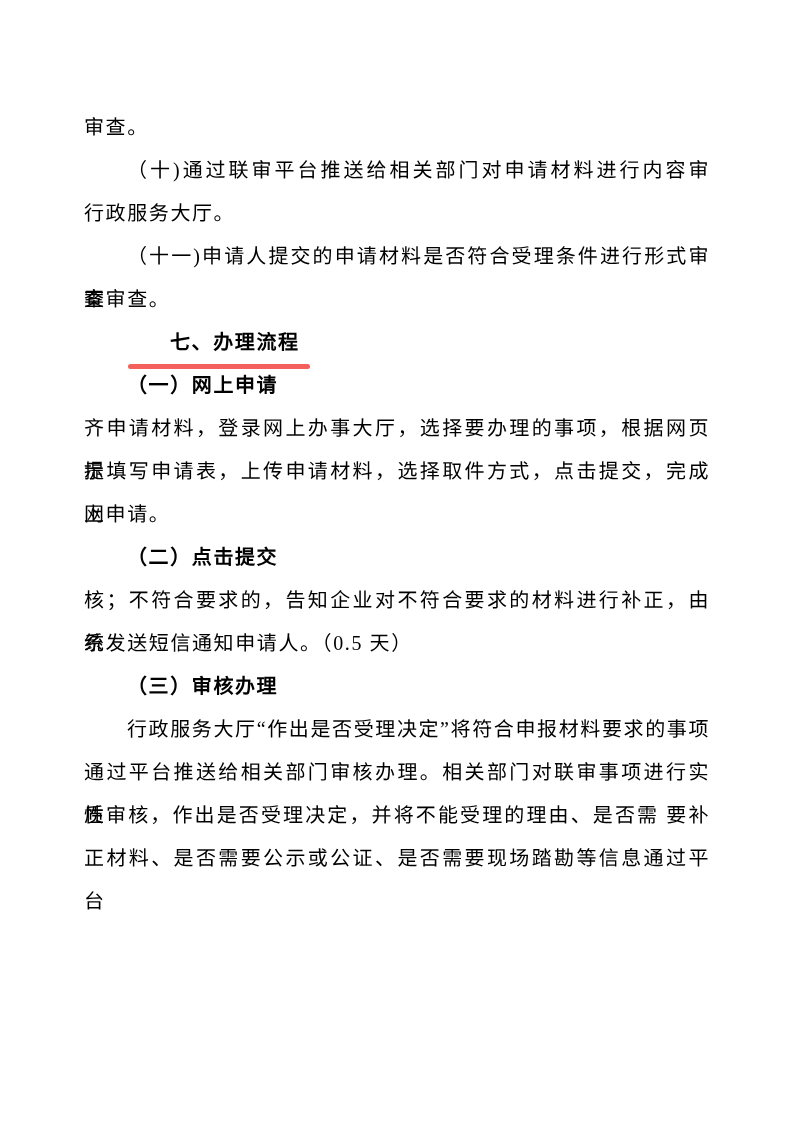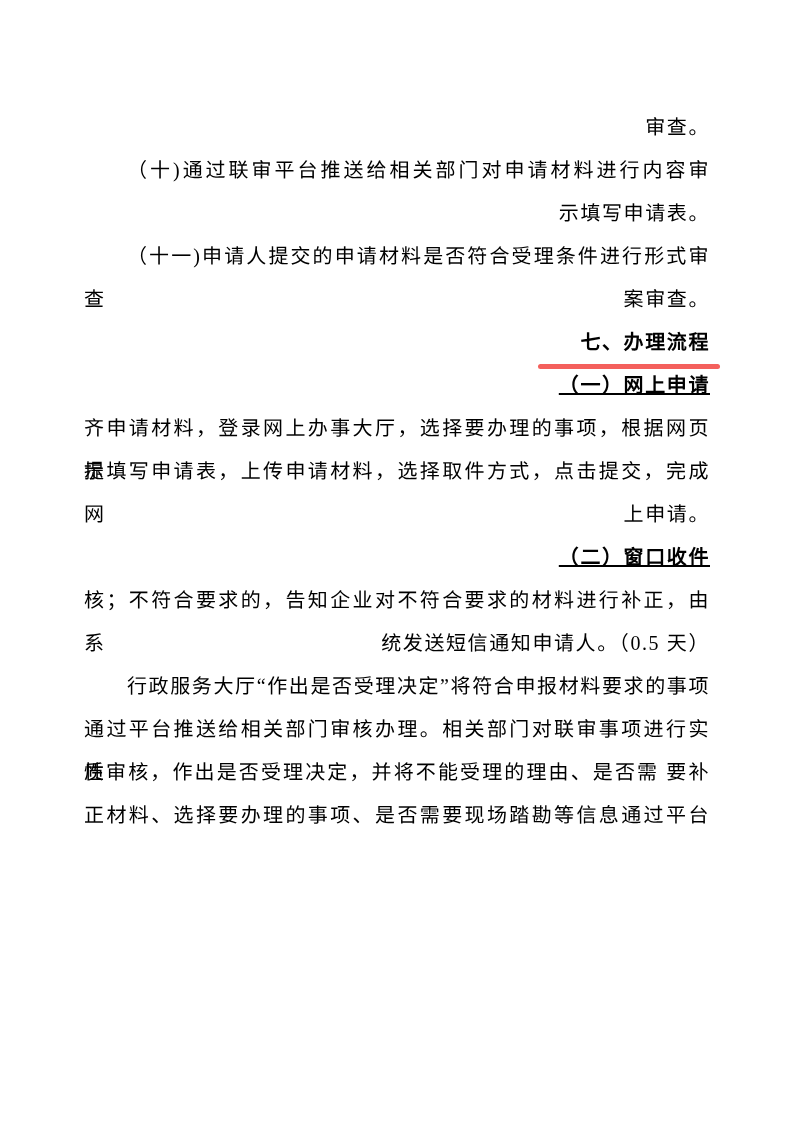--- a/index.html
+++ b/index.html
@@ -19,31 +19,30 @@
   .text-block {
     position: absolute;
     left: 84px; top: 106px; width: 626px;
   }
   .line {
     font-size: 20px;
     line-height: 43px;
     height: 43px;
     letter-spacing: 1.6px;
     white-space: normal;
-    text-align: right;
+    text-align: left;
   }
   .fill {
     text-align: justify;
     text-align-last: justify;
   }
   .indent { text-indent: 2.15em; }
   .heading {
     font-weight: 700;
     font-family: "Liberation Sans", "DejaVu Sans", sans-serif;
-    text-decoration: underline;
   }
   .h-wrap {
     position: relative;
     display: inline-block;
   }
   .red-bar {
     position: absolute;
     left: 1px; right: -10px;
     bottom: -5px; height: 5px;
     border-radius: 3px;
@@ -52,40 +51,41 @@
 </style>
 </head>
 <body>
 
 <div class="page">
   <div class="text-block">
 
     <div class="line">审查。</div>
 
     <div class="line fill indent">（十)通过联审平台推送给相关部门对申请材料进行内容审</div>
-    <div class="line">示填写申请表。</div>
+    <div class="line">行政服务大厅。</div>
 
     <div class="line fill indent">（十一)申请人提交的申请材料是否符合受理条件进行形式审查</div>
     <div class="line">案审查。</div>
 
     <div class="line indent heading">
       <span class="h-wrap"><span>七、办理流程</span><i class="red-bar"></i></span>
     </div>
 
     <div class="line indent heading">（一）网上申请</div>
 
     <div class="line fill">齐申请材料，登录网上办事大厅，选择要办理的事项，根据网页提</div>
     <div class="line fill">示填写申请表，上传申请材料，选择取件方式，点击提交，完成网</div>
     <div class="line">上申请。</div>
 
-    <div class="line indent heading">（二）窗口收件</div>
+    <div class="line indent heading">（二）点击提交</div>
 
     <div class="line fill">核；不符合要求的，告知企业对不符合要求的材料进行补正，由系</div>
     <div class="line">统发送短信通知申请人。（0.5 天）</div>
 
+    <div class="line indent heading">（三）审核办理</div>
 
     <div class="line fill indent">行政服务大厅“作出是否受理决定”将符合申报材料要求的事项</div>
     <div class="line fill">通过平台推送给相关部门审核办理。相关部门对联审事项进行实质</div>
     <div class="line fill">性审核，作出是否受理决定，并将不能受理的理由、是否需 要补</div>
-    <div class="line fill">正材料、选择要办理的事项、是否需要现场踏勘等信息通过平台</div>
+    <div class="line fill">正材料、是否需要公示或公证、是否需要现场踏勘等信息通过平台</div>
 
   </div>
 </div>
 
 </body></html>

